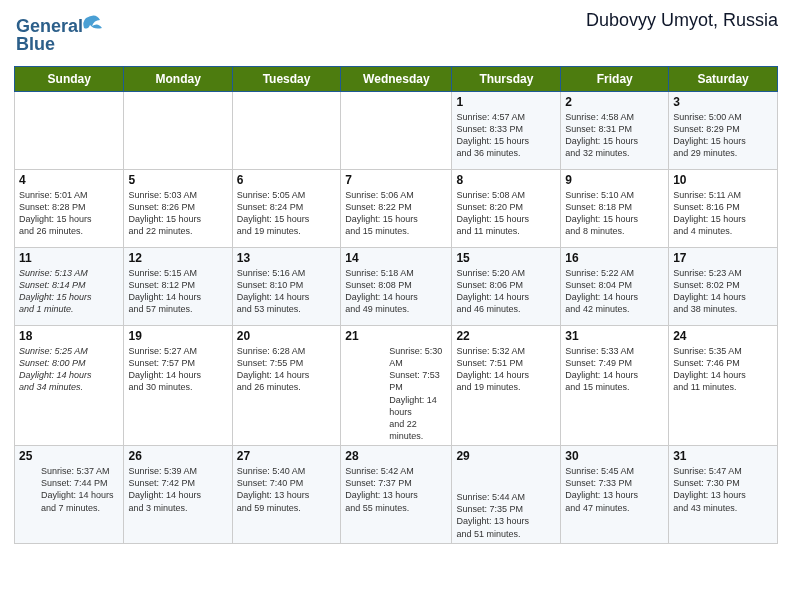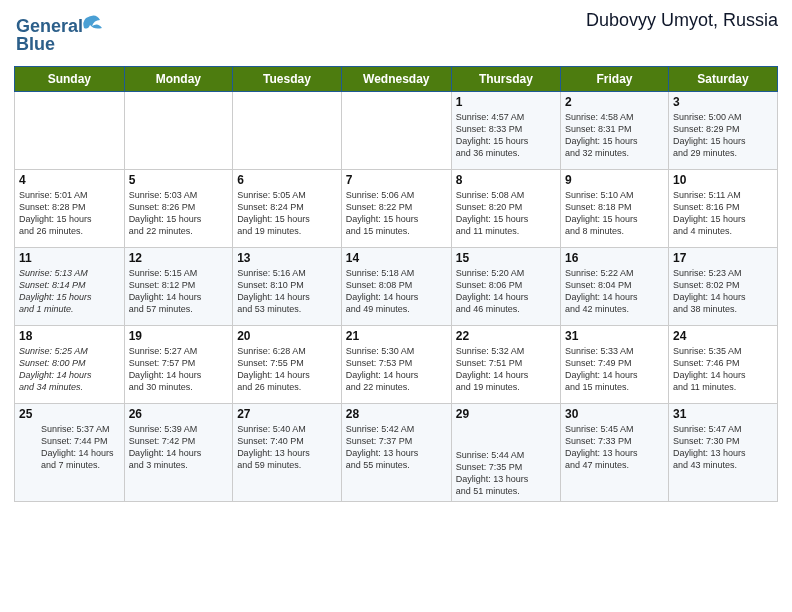--- a/index.html
+++ b/index.html
@@ -260,21 +260,21 @@
           </td>
           <td>
             <span class="day-num">20</span>
             <div class="cell-content" style="white-space: pre-line;">Sunrise: 6:28 AM
 Sunset: 7:55 PM
 Daylight: 14 hours
 and 26 minutes.</div>
           </td>
           <td>
             <span class="day-num">21</span>
-            <div class="cell-content" style="white-space: pre-line;">Sunrise: 5:30 AM
+            <div class="cell-content" style="white-space: pre-line; margin-left: 44px;">Sunrise: 5:30 AM
 Sunset: 7:53 PM
 Daylight: 14 hours
 and 22 minutes.</div>
           </td>
           <td>
             <span class="day-num">22</span>
             <div class="cell-content" style="white-space: pre-line;">Sunrise: 5:32 AM
 Sunset: 7:51 PM
 Daylight: 14 hours
 and 19 minutes.</div>

